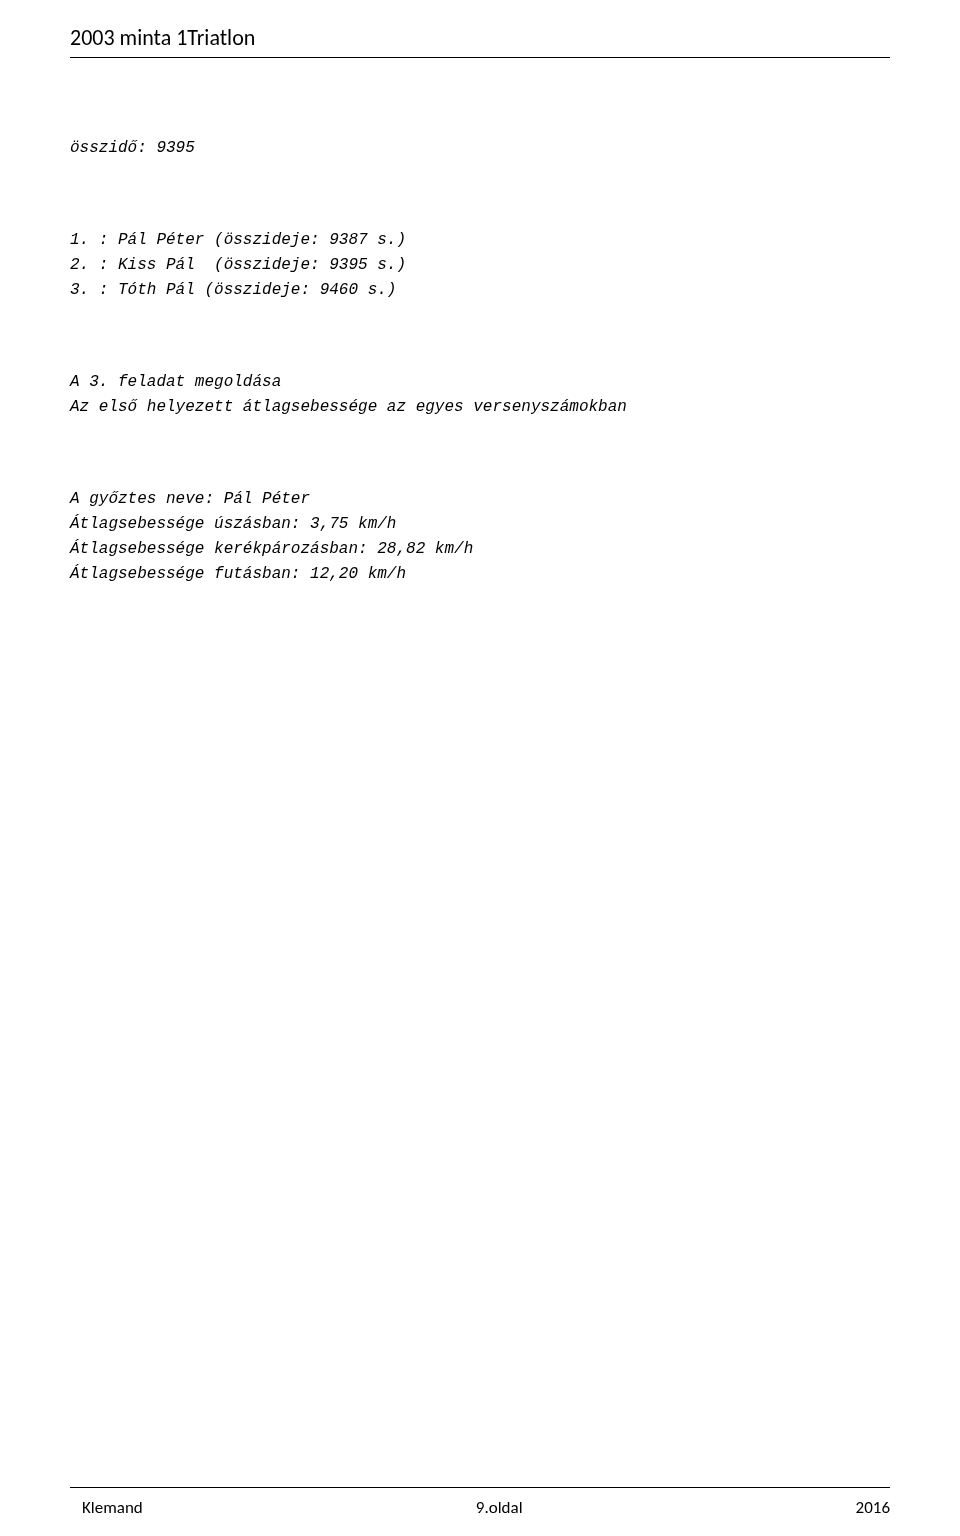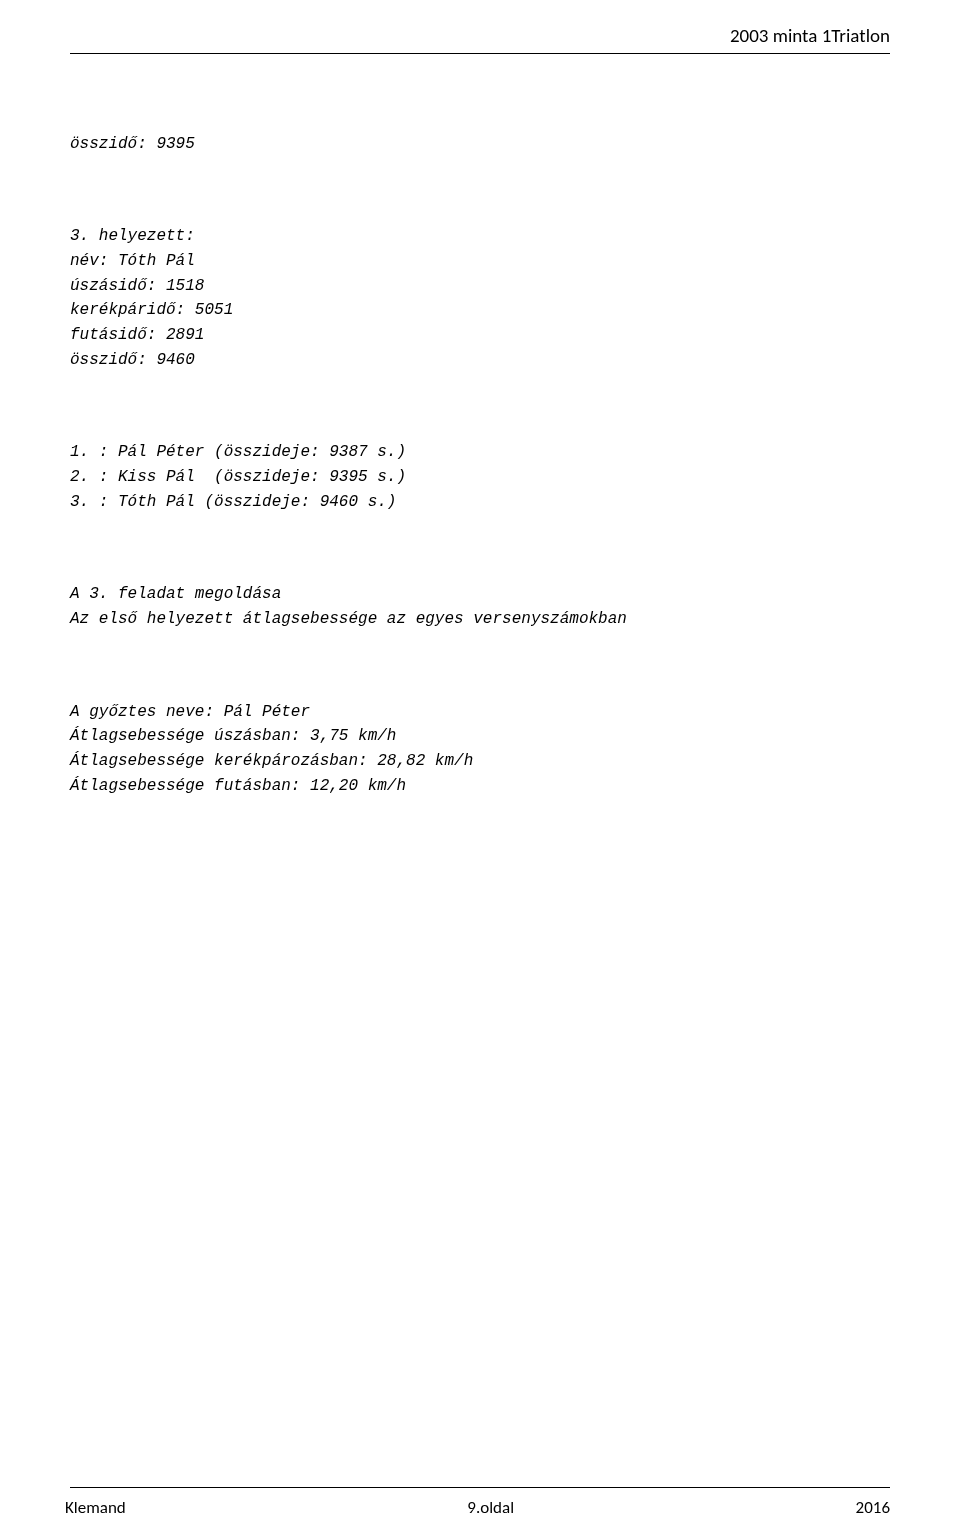--- a/index.html
+++ b/index.html
@@ -13,22 +13,22 @@
     color: #000;
   }
   .page {
     width: 960px;
     height: 1536px;
     position: relative;
     padding: 24px 70px 24px 70px;
   }
   .header {
     display: flex;
-    justify-content: flex-end;
-    font-size: 19px;
+    justify-content: flex-start;
+    font-size: 22px;
     padding-bottom: 4px;
   }
   .hr-top {
     height: 1px;
     background: #000;
     margin-top: 2px;
     margin-bottom: 28px;
   }
   .content {
     font-family: "Consolas", "Courier New", monospace;
@@ -43,47 +43,41 @@
   .hr-bot {
     position: absolute;
     left: 70px;
     right: 70px;
     bottom: 48px;
     height: 1px;
     background: #000;
   }
   .footer {
     position: absolute;
-    left: 65px;
+    left: 82px;
     right: 70px;
     bottom: 18px;
     display: flex;
     justify-content: space-between;
     font-size: 17px;
   }
 </style>
 </head>
 <body>
 
 <div class="page">
 
   <div class="header">
     <span>2003 minta 1</span>
     <span>Triatlon</span>
   </div>
   <div class="hr-top"></div>
 
   <div class="content">
     <div class="para">összidő: 9395</div>
-    <div class="para">3. helyezett:
-név: Tóth Pál
-úszásidő: 1518
-kerékpáridő: 5051
-futásidő: 2891
-összidő: 9460</div>
     <div class="para">1. : Pál Péter (összideje: 9387 s.)
 2. : Kiss Pál  (összideje: 9395 s.)
 3. : Tóth Pál (összideje: 9460 s.)</div>
     <div class="para">A 3. feladat megoldása
 Az első helyezett átlagsebessége az egyes versenyszámokban</div>
     <div class="para">A győztes neve: Pál Péter
 Átlagsebessége úszásban: 3,75 km/h
 Átlagsebessége kerékpározásban: 28,82 km/h
 Átlagsebessége futásban: 12,20 km/h</div>
     

